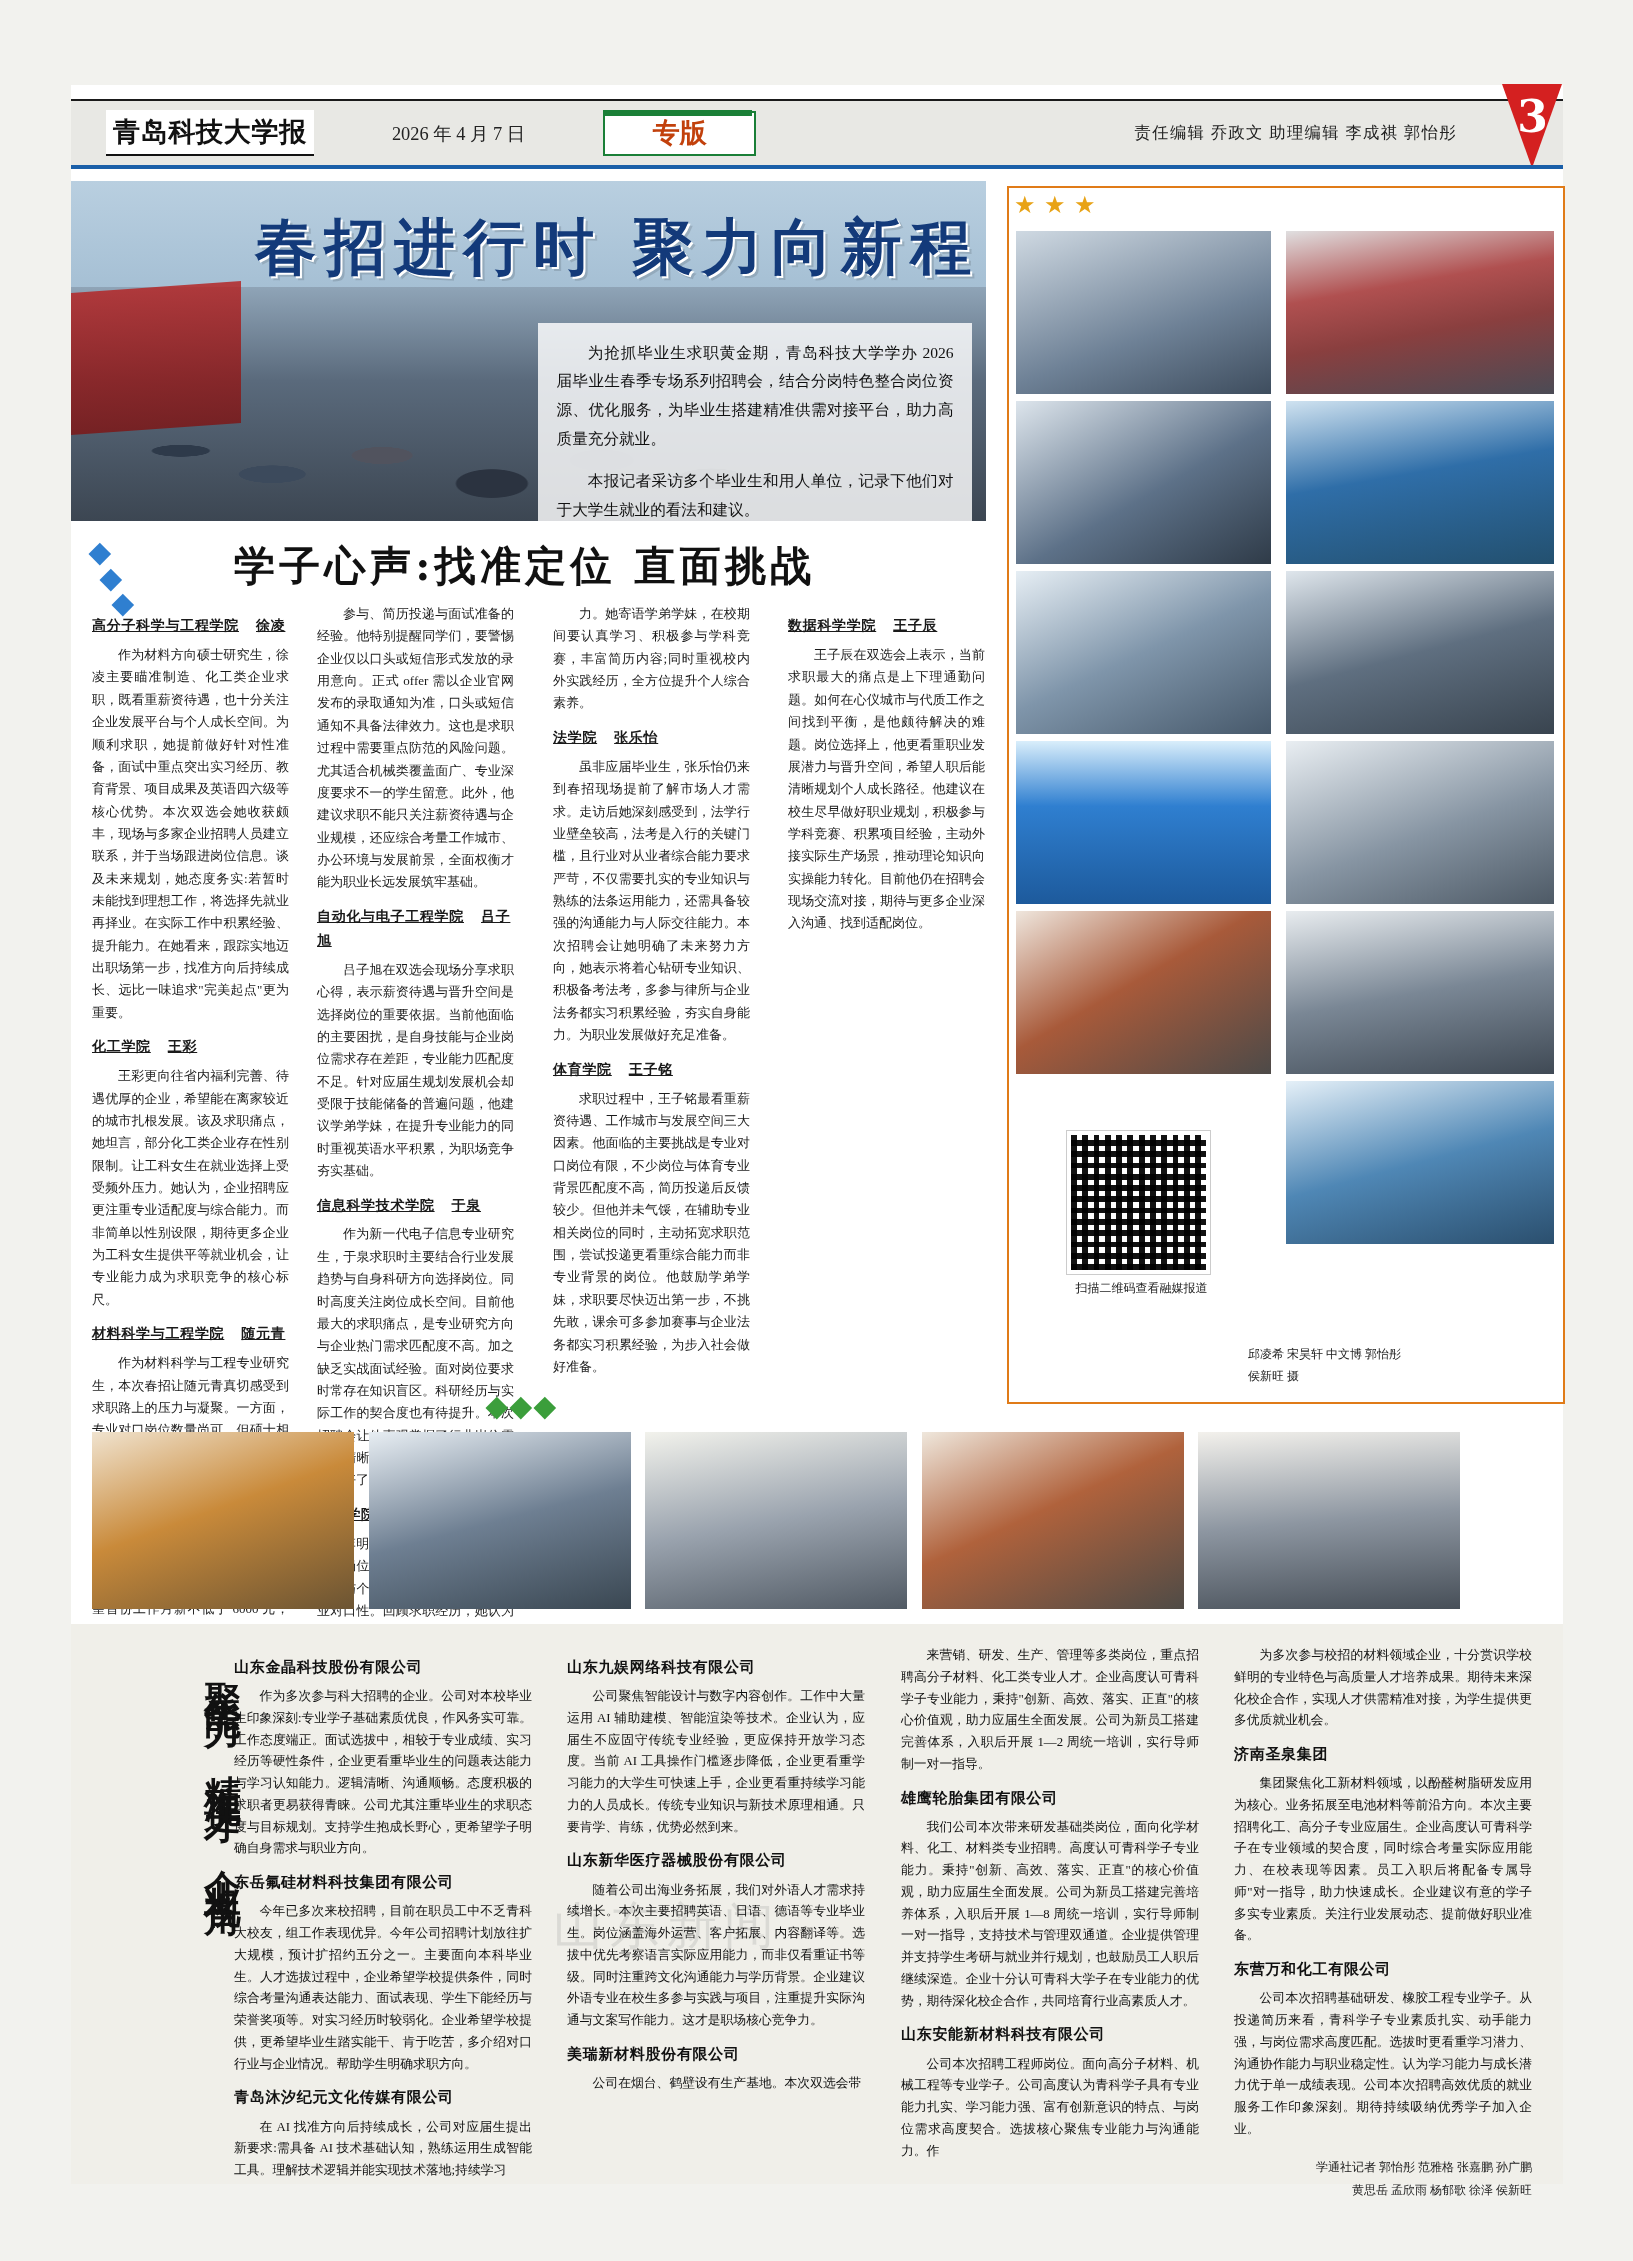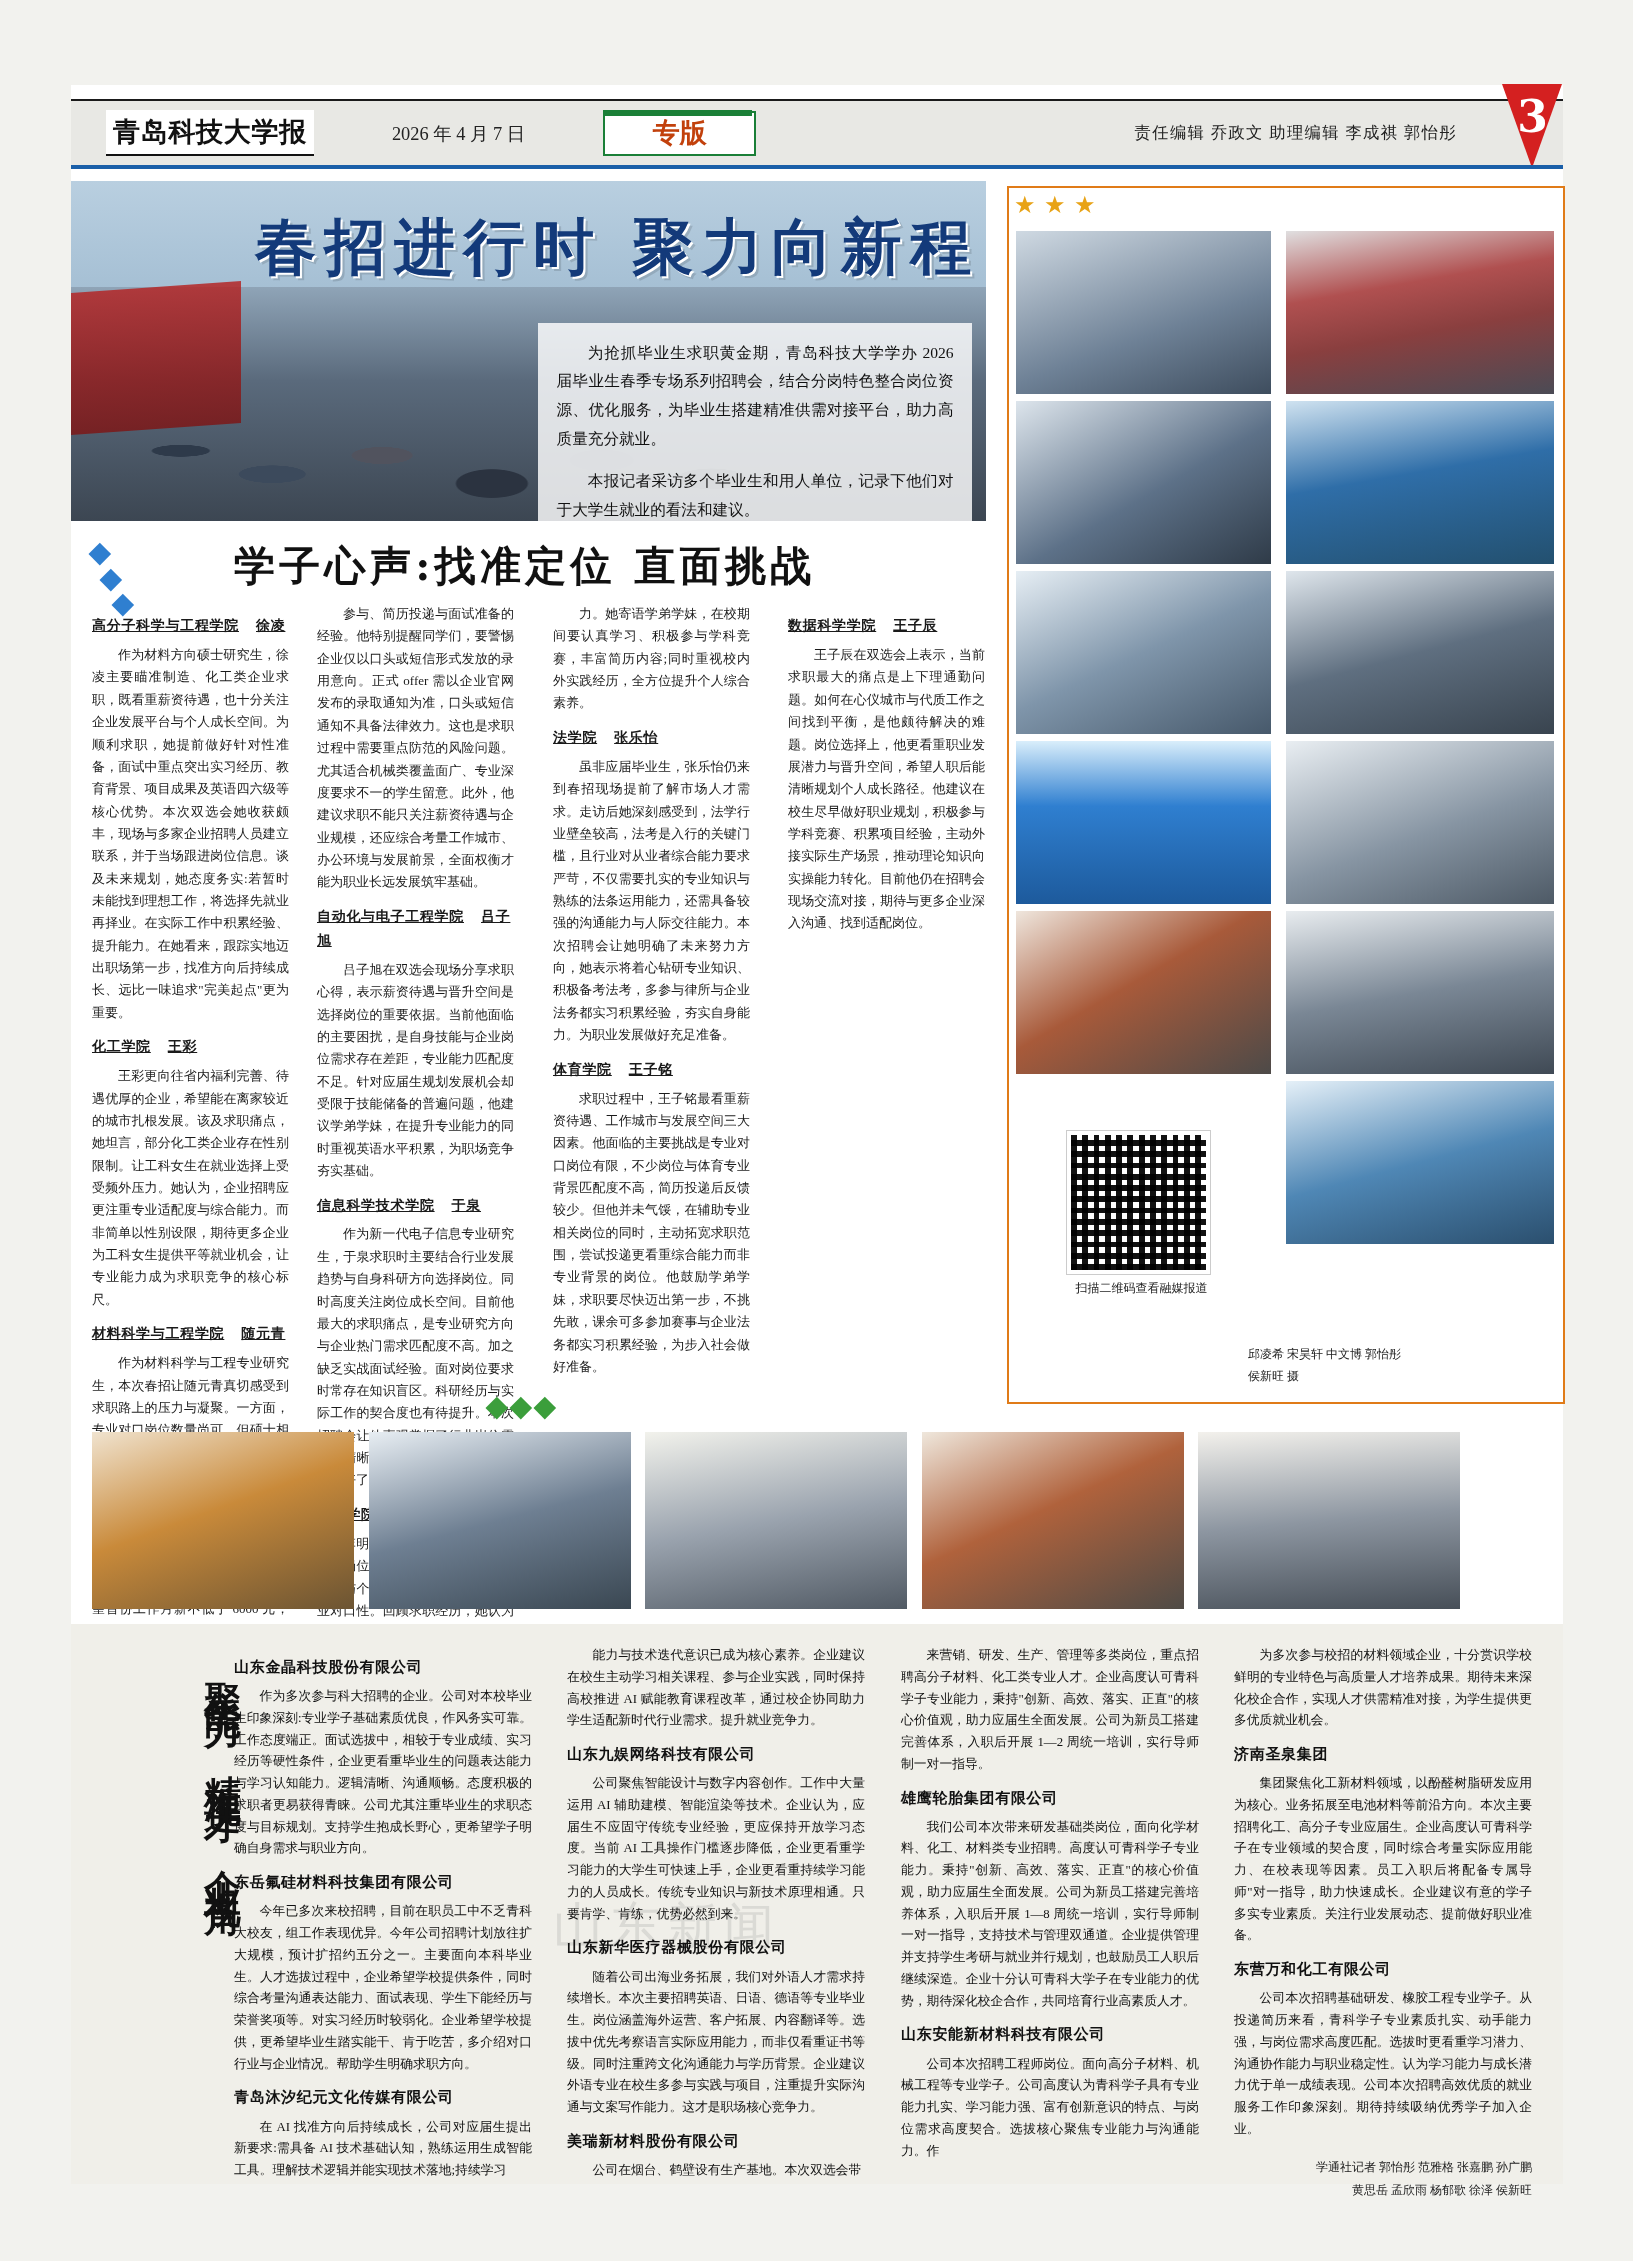--- a/index.html
+++ b/index.html
@@ -374,21 +374,20 @@
     <div class="bcol b1">
       <div class="corp">山东金晶科技股份有限公司</div>
       <p>作为多次参与科大招聘的企业。公司对本校毕业生印象深刻:专业学子基础素质优良，作风务实可靠。工作态度端正。面试选拔中，相较于专业成绩、实习经历等硬性条件，企业更看重毕业生的问题表达能力与学习认知能力。逻辑清晰、沟通顺畅。态度积极的求职者更易获得青睐。公司尤其注重毕业生的求职态度与目标规划。支持学生抱成长野心，更希望学子明确自身需求与职业方向。</p>
       <div class="corp">东岳氟硅材料科技集团有限公司</div>
       <p>今年已多次来校招聘，目前在职员工中不乏青科大校友，组工作表现优异。今年公司招聘计划放往扩大规模，预计扩招约五分之一。主要面向本科毕业生。人才选拔过程中，企业希望学校提供条件，同时综合考量沟通表达能力、面试表现、学生下能经历与荣誉奖项等。对实习经历时较弱化。企业希望学校提供，更希望毕业生踏实能干、肯于吃苦，多介绍对口行业与企业情况。帮助学生明确求职方向。</p>
       <div class="corp">青岛沐汐纪元文化传媒有限公司</div>
       <p>在 AI 找准方向后持续成长，公司对应届生提出新要求:需具备 AI 技术基础认知，熟练运用生成智能工具。理解技术逻辑并能实现技术落地;持续学习</p>
     </div>
 
     <div class="bcol b2">
-      <p>能力与技术迭代意识已成为核心素养。企业建议在校生主动学习相关课程、参与企业实践，同时保持高校推进 AI 赋能教育课程改革，通过校企协同助力学生适配新时代行业需求。提升就业竞争力。</p>
       <div class="corp">山东九娱网络科技有限公司</div>
       <p>公司聚焦智能设计与数字内容创作。工作中大量运用 AI 辅助建模、智能渲染等技术。企业认为，应届生不应固守传统专业经验，更应保持开放学习态度。当前 AI 工具操作门槛逐步降低，企业更看重学习能力的大学生可快速上手，企业更看重持续学习能力的人员成长。传统专业知识与新技术原理相通。只要肯学、肯练，优势必然到来。</p>
       <div class="corp">山东新华医疗器械股份有限公司</div>
       <p>随着公司出海业务拓展，我们对外语人才需求持续增长。本次主要招聘英语、日语、德语等专业毕业生。岗位涵盖海外运营、客户拓展、内容翻译等。选拔中优先考察语言实际应用能力，而非仅看重证书等级。同时注重跨文化沟通能力与学历背景。企业建议外语专业在校生多参与实践与项目，注重提升实际沟通与文案写作能力。这才是职场核心竞争力。</p>
       <div class="corp">美瑞新材料股份有限公司</div>
       <p>公司在烟台、鹤壁设有生产基地。本次双选会带</p>
     </div>
 
     <div class="bcol b3">
       <p>来营销、研发、生产、管理等多类岗位，重点招聘高分子材料、化工类专业人才。企业高度认可青科学子专业能力，秉持"创新、高效、落实、正直"的核心价值观，助力应届生全面发展。公司为新员工搭建完善体系，入职后开展 1—2 周统一培训，实行导师制一对一指导。</p>

